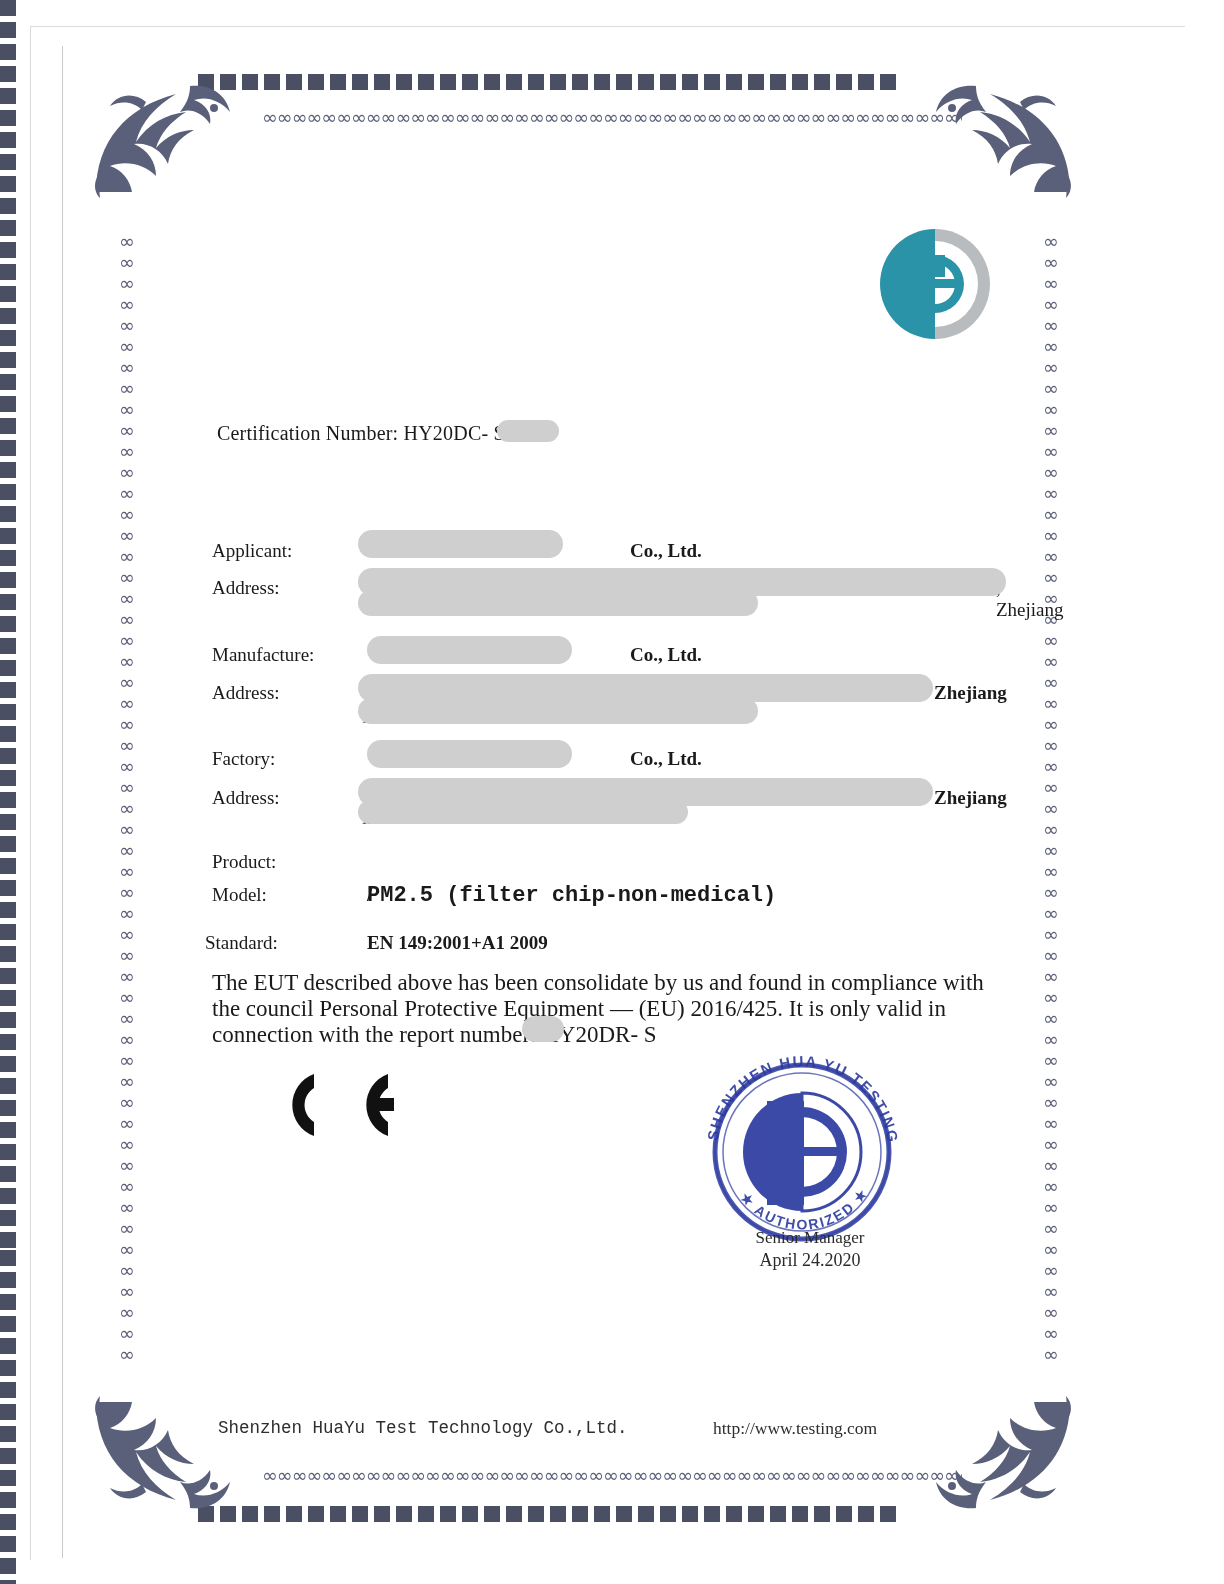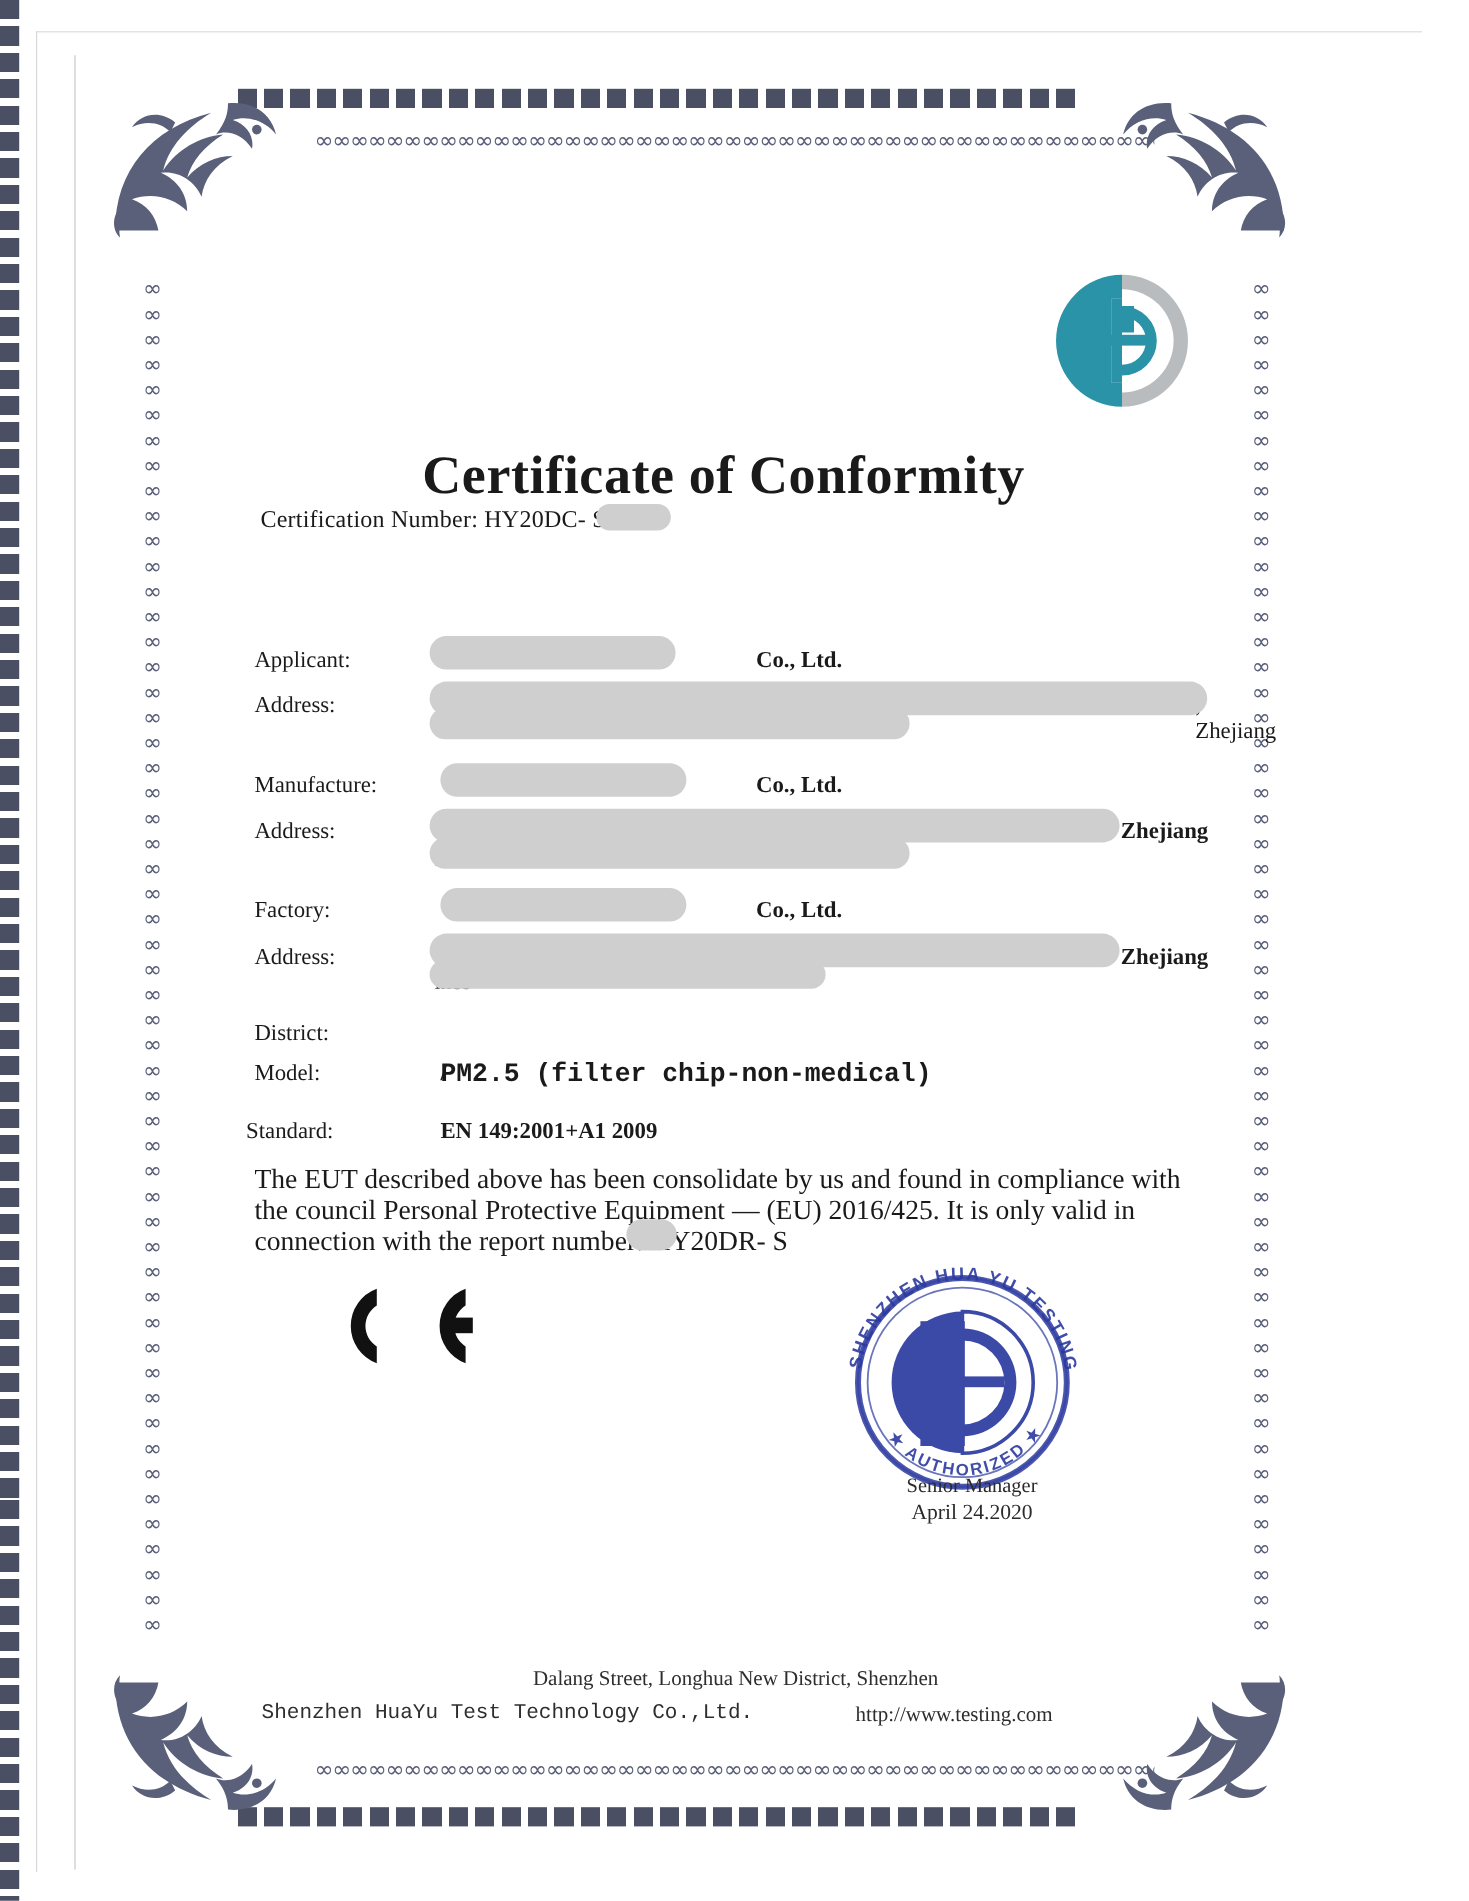--- a/index.html
+++ b/index.html
@@ -306,21 +306,20 @@
         <path d="M59 12 A47 47 0 0 0 59 106 Z" fill="#2a93a8"></path>
         <rect x="50" y="24" width="9" height="70" fill="#ffffff"></rect>
         <rect x="50" y="24" width="9" height="70" fill="#2a93a8"></rect>
         <path d="M59 30 h10 v22 h-10 z" fill="#2a93a8"></path>
         <path d="M59 30 a29 29 0 0 1 0 58 v-9 a20 20 0 0 0 0 -40 z" fill="#2a93a8"></path>
         <rect x="36" y="54" width="46" height="9" fill="#2a93a8"></rect>
         <rect x="36" y="26" width="9" height="66" fill="#2a93a8"></rect>
       </svg>
     </div>
 
-    <div class="cert-title">Certificate of Conformity</div>
 
     <div class="cert-number">
       <span>Certification Number:</span>
       <span>HY20DC-       S</span>
     </div>
     <div class="redact" style="left:347px; top:270px; width:62px; height:22px;"></div>
 
 
     <div class="field" style="left:62px; top:390px;">
       <span class="label">Applicant:</span>
@@ -358,21 +357,21 @@
 
     <div class="field" style="left:62px; top:637px;">
       <span class="label">Address:</span>
     </div>
     <div class="value-right" style="left:784px; top:637px; font-weight:bold;">Zhejiang</div>
     <div class="value-right" style="left:212px; top:658px; font-size:18px; color:#555;">ince</div>
     <div class="redact" style="left:208px; top:628px; width:575px; height:28px;"></div>
     <div class="redact" style="left:208px; top:650px; width:330px; height:24px;"></div>
 
     <div class="field" style="left:62px; top:701px;">
-      <span class="label">District:</span>
+      <span class="label">Product:</span>
       <span class="value" style="left:155px; font-family:'Liberation Mono', monospace; font-size:22px;margin-top:32px;">PM2.5 (filter chip-non-medical)</span>
     </div>
 
     <div class="field" style="left:62px; top:734px;">
       <span class="label">Model:</span>
       <span class="value" style="left:155px;">/</span>
     </div>
 
     <div class="field" style="left:55px; top:782px;">
       <span class="label">Standard:</span>
@@ -415,20 +414,19 @@
           <rect x="100" y="56" width="9" height="104" fill="#2b3aa0"></rect>
         </g>
         <circle cx="107" cy="107" r="87" fill="none" stroke="#2b3aa0" stroke-width="2" opacity="0.5"></circle>
       </svg>
     </div>
 
     <div class="sig-title">Senior Manager</div>
     <div class="sig-date">April 24.2020</div>
 
 
-    <div class="footer-line f2">Dalang Street, Longhua New District, Shenzhen</div>
     <div class="footer-line f3">
       <span class="left">Shenzhen HuaYu Test Technology Co.,Ltd.</span>
       <span class="right">http://www.testing.com</span>
     </div>
 
   </div>
 </div>
 
 </body></html>

